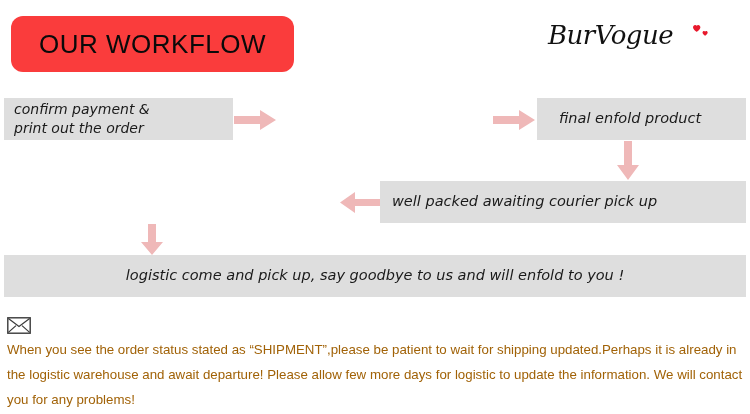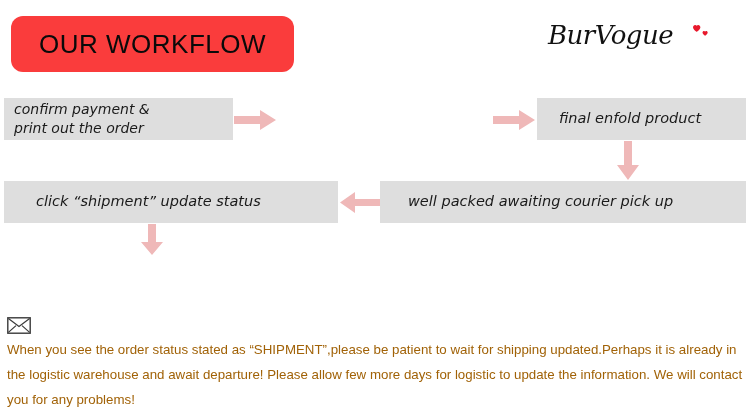--- a/index.html
+++ b/index.html
@@ -78,21 +78,21 @@
   }
 
   
   #box-confirm  { left: 4px;   top: 98px;  width: 229px; height: 42px; padding-left: 10px; }
   #box-confirm .box-label { font-size: 14px; }
   #box-warehouse{ left: 278px; top: 98px;  width: 211px; height: 42px; padding-left: 14px; }
   #box-final    { left: 537px; top: 98px;  width: 209px; height: 42px; padding-left: 22px; }
 
   
   #box-click    { left: 4px;   top: 181px; width: 334px; height: 42px; padding-left: 32px; }
-  #box-packed   { left: 380px; top: 181px; width: 366px; height: 42px; padding-left: 28px; }
+  #box-packed   { left: 380px; top: 181px; width: 366px; height: 42px; padding-left: 12px; }
 
   
   #box-logistic { left: 4px;   top: 255px; width: 742px; height: 42px; justify-content: center; }
 
   
   .arrow { position: absolute; }
   #arrow-1-2 { left: 234px; top: 110px; width: 42px; height: 20px; }
   #arrow-2-3 { left: 493px; top: 110px; width: 42px; height: 20px; }
   #arrow-down-right { left: 617px; top: 141px; width: 22px; height: 39px; }
   #arrow-right-left { left: 340px; top: 192px; width: 40px; height: 21px; }
@@ -159,28 +159,28 @@
   </svg>
 
   <div class="box" id="box-packed">
     <span class="box-label">well packed awaiting courier pick up</span>
   </div>
 
   <svg class="arrow" id="arrow-right-left" viewBox="0 0 40 21">
     <path d="M40 7 L15 7 L15 0 L0 10.5 L15 21 L15 14 L40 14 Z" fill="#efb8b8"></path>
   </svg>
 
-  <div class="box" id="box-click">
-    <span class="box-label">click “shipment” update status</span>
-  </div>
 
   <svg class="arrow" id="arrow-down-left" viewBox="0 0 22 31">
     <path d="M7 0 L15 0 L15 18 L22 18 L11 31 L0 18 L7 18 Z" fill="#efb8b8"></path>
   </svg>
 
+  <div class="box" id="box-logistic">
+    <span class="box-label">logistic come and pick up,   say goodbye to us and will enfold to you !</span>
+  </div>
 
 </div>
 
 <div class="footer">
   <svg class="mail-icon" viewBox="0 0 24 17">
     <rect x="0.8" y="0.8" width="22.4" height="15.4" fill="#ffffff" stroke="#3a3a3a" stroke-width="1.4"></rect>
     <path d="M1.4 1.6 L12 9.4 L22.6 1.6" fill="none" stroke="#3a3a3a" stroke-width="1.2"></path>
     <path d="M1.4 15.4 L9 8.6 M22.6 15.4 L15 8.6" fill="none" stroke="#3a3a3a" stroke-width="1.2"></path>
   </svg>
   <div class="footer-text">When you see the order status stated as “SHIPMENT”,please be patient to wait for shipping updated.Perhaps it is already in the logistic warehouse and await departure! Please allow few more days for logistic to update the information. We will contact you for any problems!</div>

